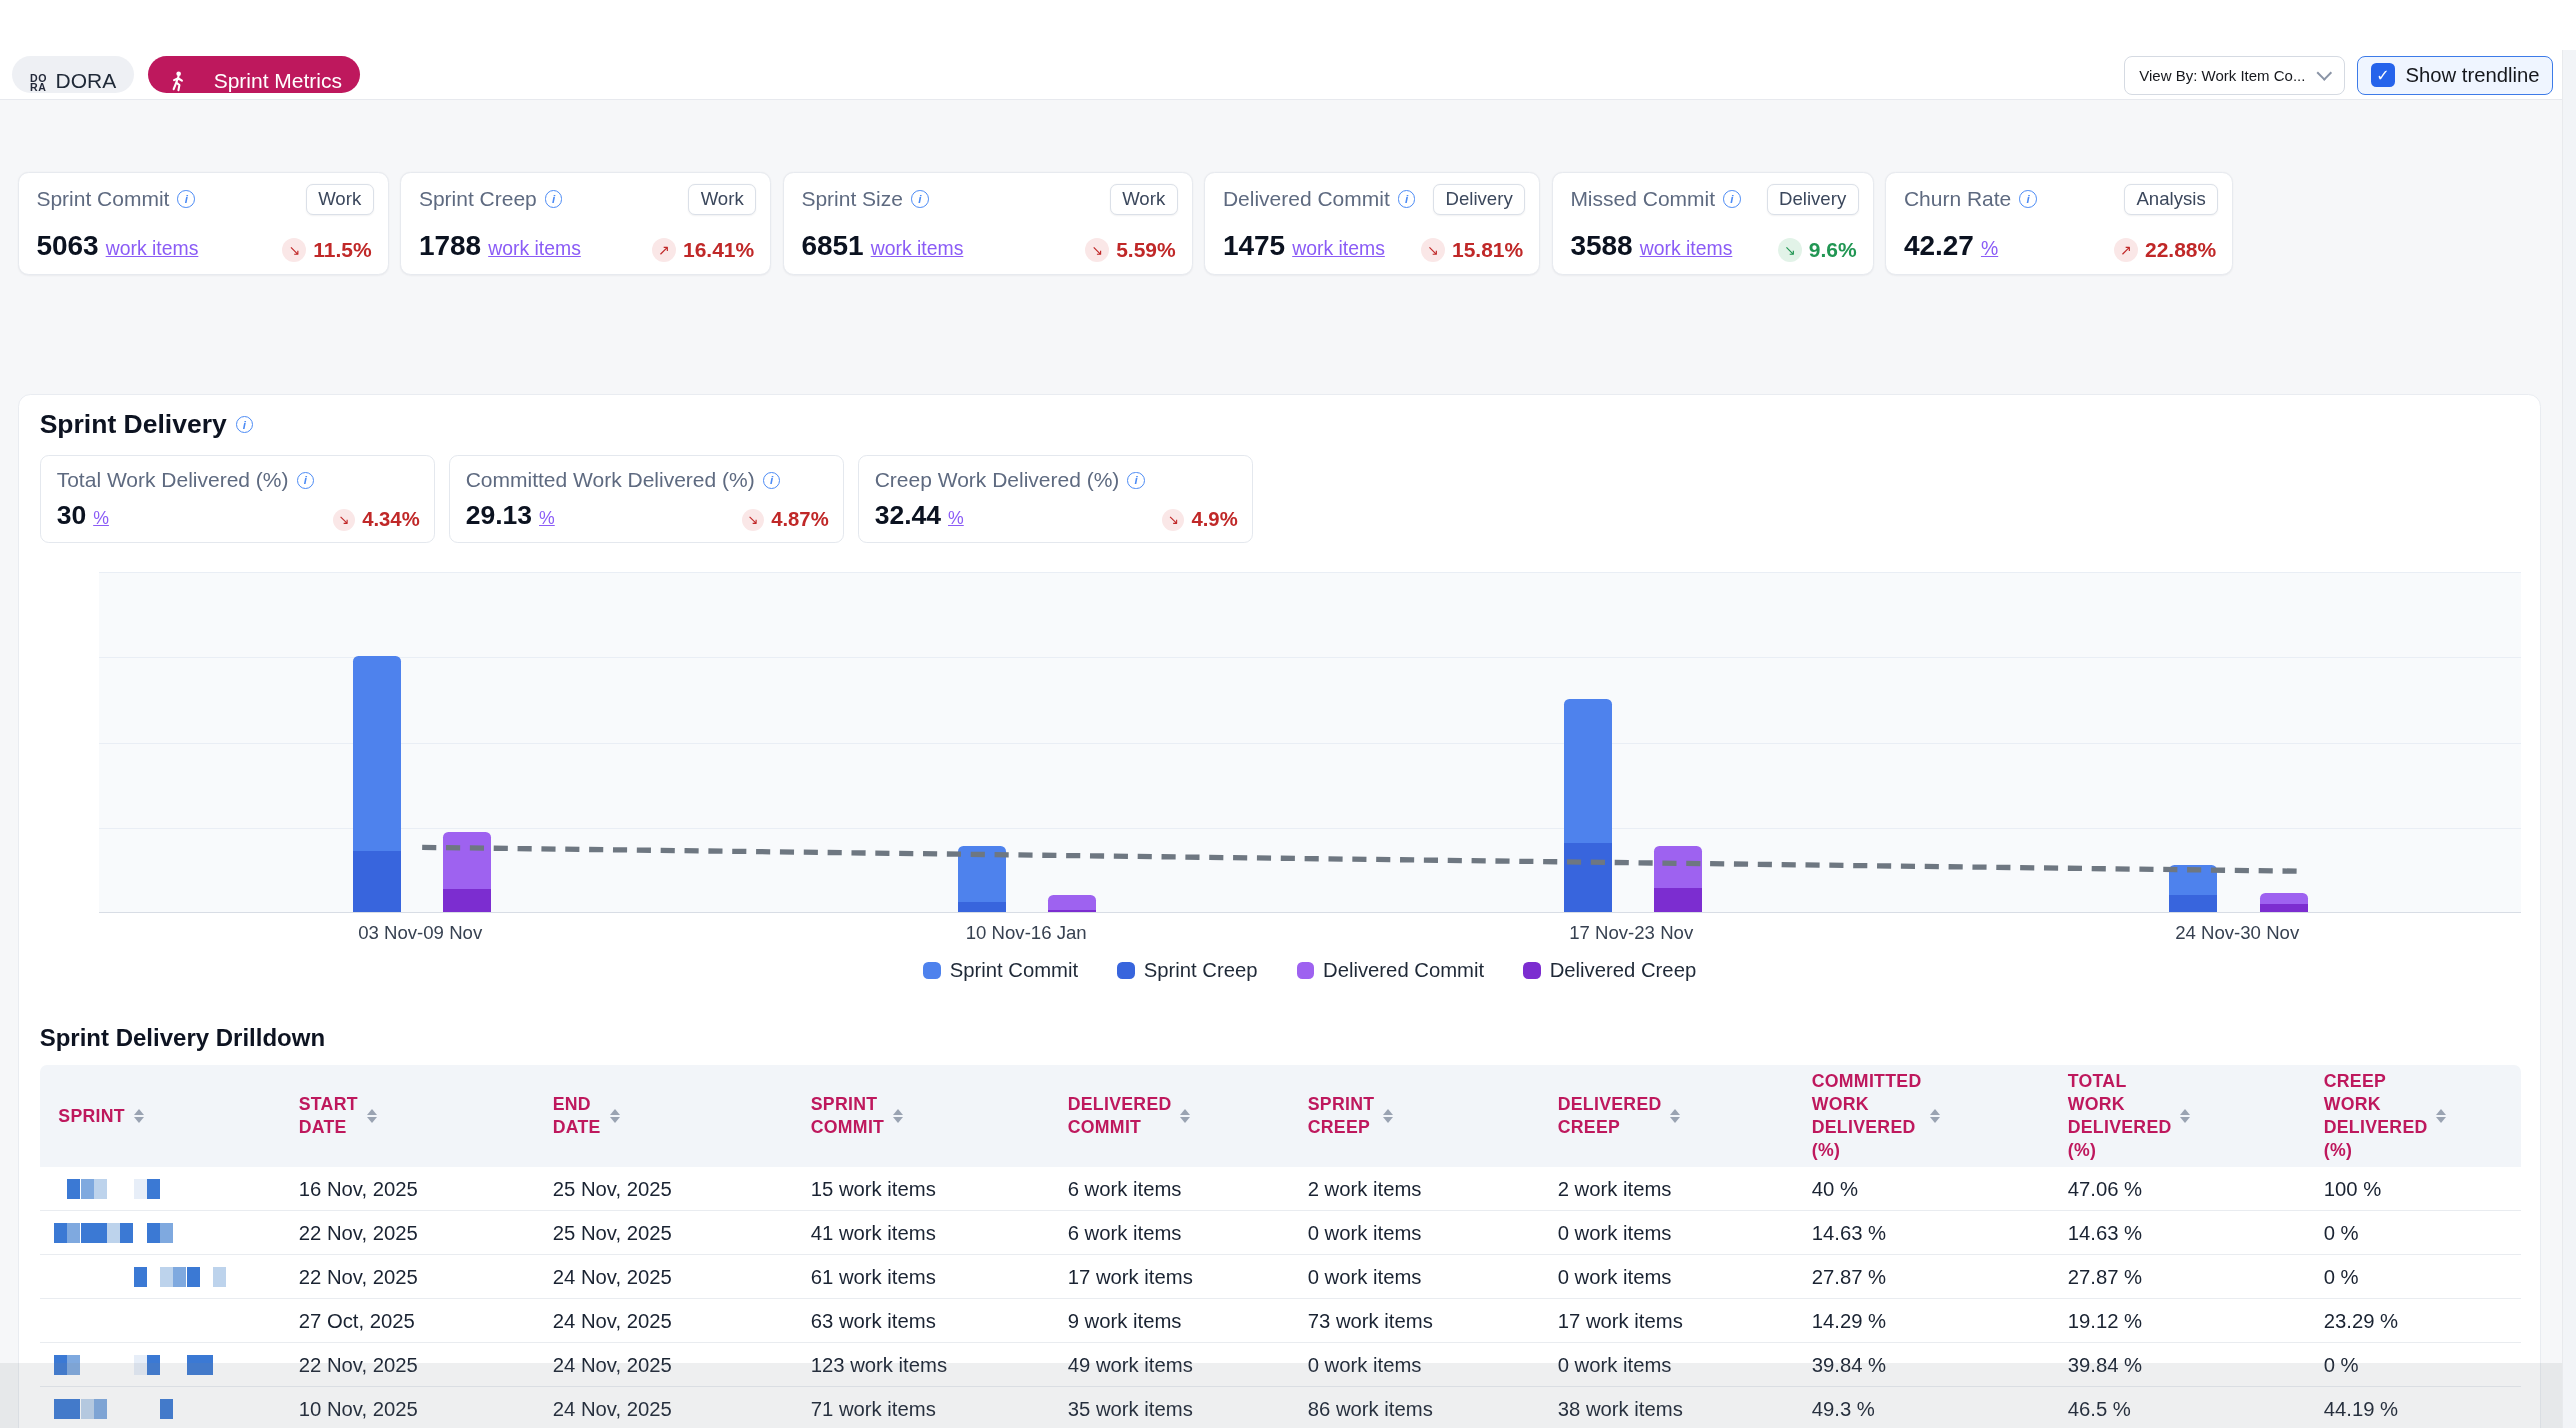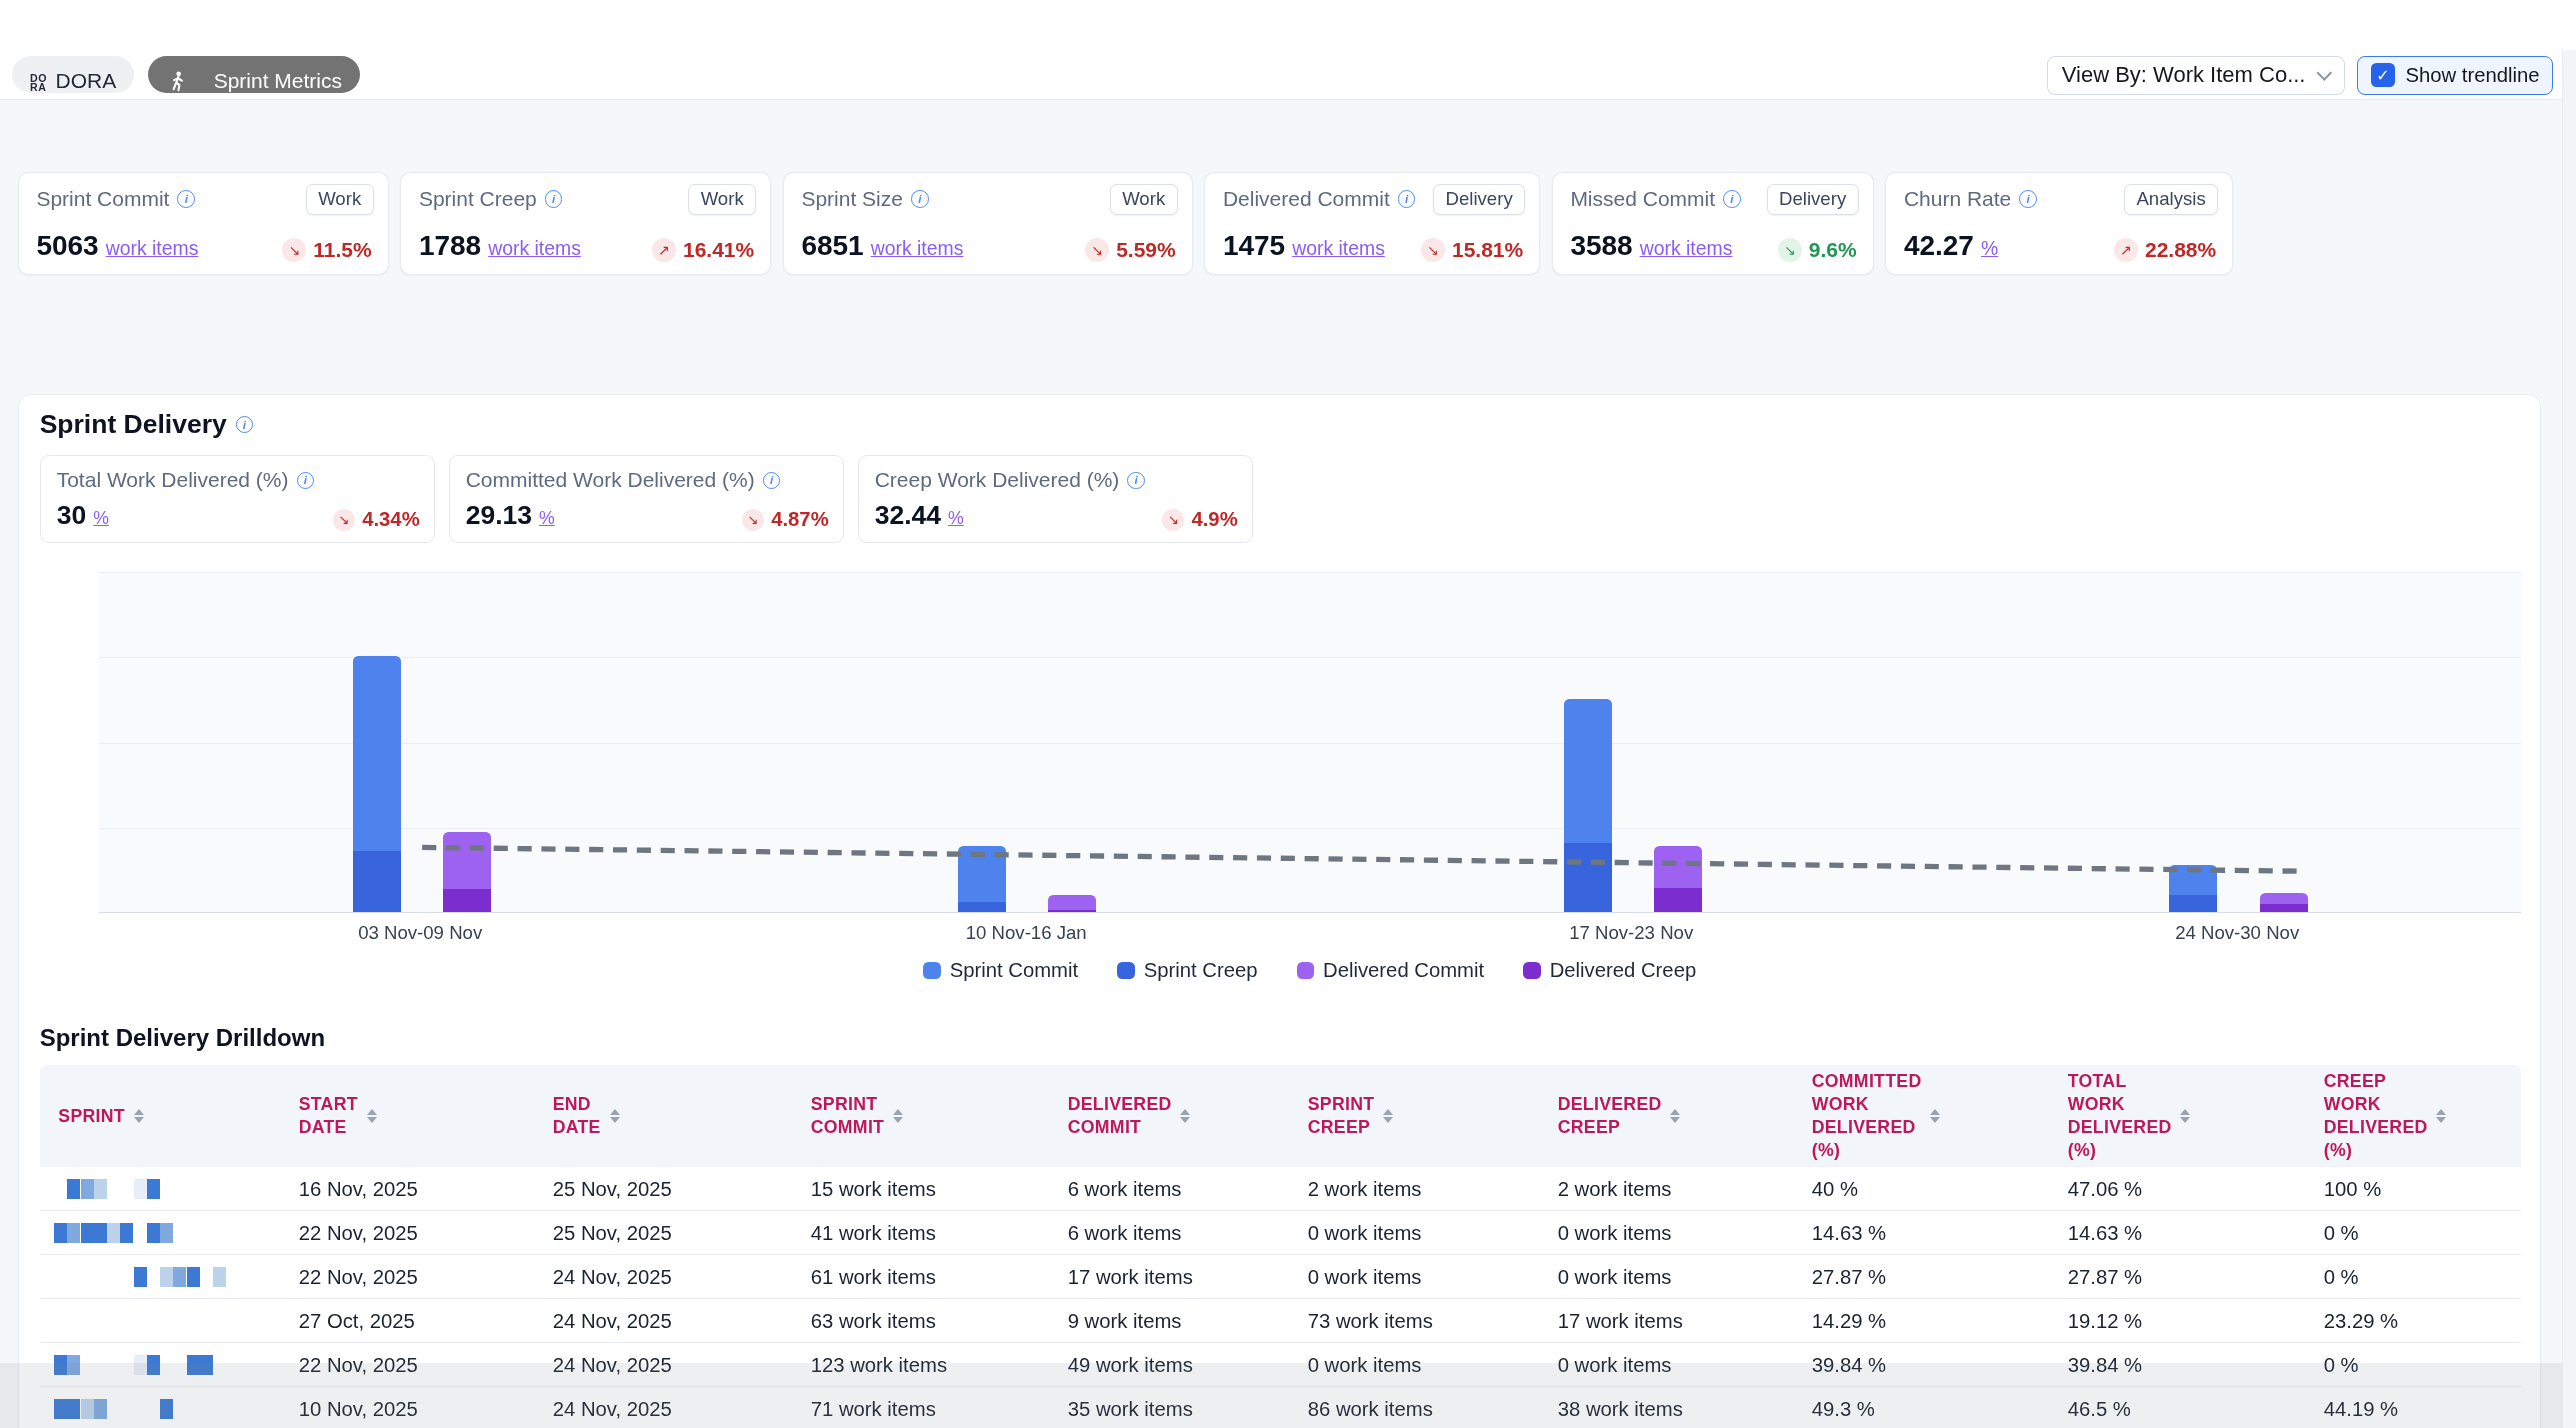--- a/index.html
+++ b/index.html
@@ -11,24 +11,24 @@
   .tabbar { position:absolute; top:0; left:0; width:2576px; height:50px; background:#fff; border-bottom:0.9px solid #E7E9EE; }
   .tabs { position:absolute; left:0; right:0; top:0; height:50px; display:flex; justify-content:center; gap:32px; transform:translateX(-177px); }
   .tab { position:relative; display:flex; align-items:center; font-size:22px; color:#374151; cursor:pointer; padding:0 3.5px; }
   .tab.active { font-weight:700; color:#0B1220; }
   .tab .underline { position:absolute; left:0; right:0; bottom:-0.9px; height:5.3px; border-radius:3.5px 3.5px 0 0; background:#2563EB; }
 
   
   .toolbar { position:absolute; top:50px; left:0; width:2576px; height:50px; background:#fff; border-bottom:0.9px solid #E7E9EE; display:flex; align-items:center; }
   .pill { display:flex; align-items:flex-end; gap:8.8px; height:37px; border-radius:18.6px; padding:0 17.7px; font-size:21px; cursor:pointer; }
   .pill.gray { background:#EEF0F4; color:#1F2937; margin-left:12.4px; }
-  .pill.blue { background:#737373; color:#fff; margin-left:14px; font-weight:500;gap:25px; }
+  .pill.blue { background:#be185d; color:#fff; margin-left:14px; font-weight:500;gap:25px; }
   .dora-logo { display:flex; flex-direction:column; justify-content:center; font-size:10.6px; font-weight:800; line-height:9.7px; letter-spacing:0.4px; color:#23293A; }
   .right-controls { position:absolute; right:23px; top:0; height:50px; display:flex; align-items:center; gap:12.4px; }
-  .viewby { display:flex; align-items:center; gap:14px; height:39px; border:0.9px solid #D5DAE2; border-radius:8px; background:#fff; padding:0 14px; font-size:22px; font-weight:500; color:#16181D; cursor:pointer; }
+  .viewby { display:flex; align-items:center; gap:14px; height:39px; border:0.9px solid #D5DAE2; border-radius:8px; background:#fff; padding:0 14px; font-size:15px; font-weight:500; color:#16181D; cursor:pointer; }
   .chev { width:10.6px; height:10.6px; border-right:2.2px solid #8A94A6; border-bottom:2.2px solid #8A94A6; transform:rotate(45deg) translate(-1.8px,-1.8px); }
   .trendbox { display:flex; align-items:center; gap:10.6px; height:39px; border:1.8px solid #3D7BE8; border-radius:8px; background:#EFF5FF; padding:0 12.4px; font-size:20.3px; color:#16181D; cursor:pointer; }
   .checkbox { width:24px; height:24px; border-radius:5.3px; background:#2563EB; color:#fff; display:flex; align-items:center; justify-content:center; font-size:16px; font-weight:700; }
 
   
   .graysec { position:absolute; top:100px; left:0; width:2576px; height:1329px; background:#F6F7F9; }
   .desc { position:absolute; top:22px; left:19.4px; font-size:21px; color:#5B6478; }
 
   
   .cards-row { position:absolute; top:72px; left:17.7px; display:flex; gap:11.5px; }

